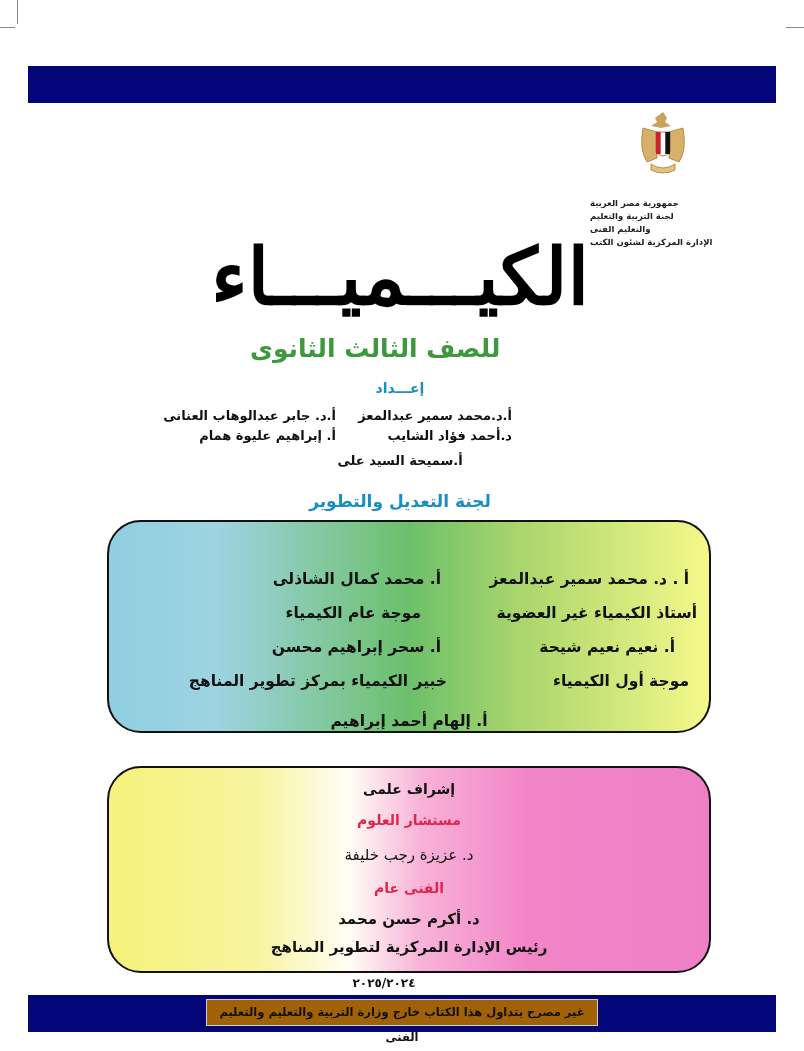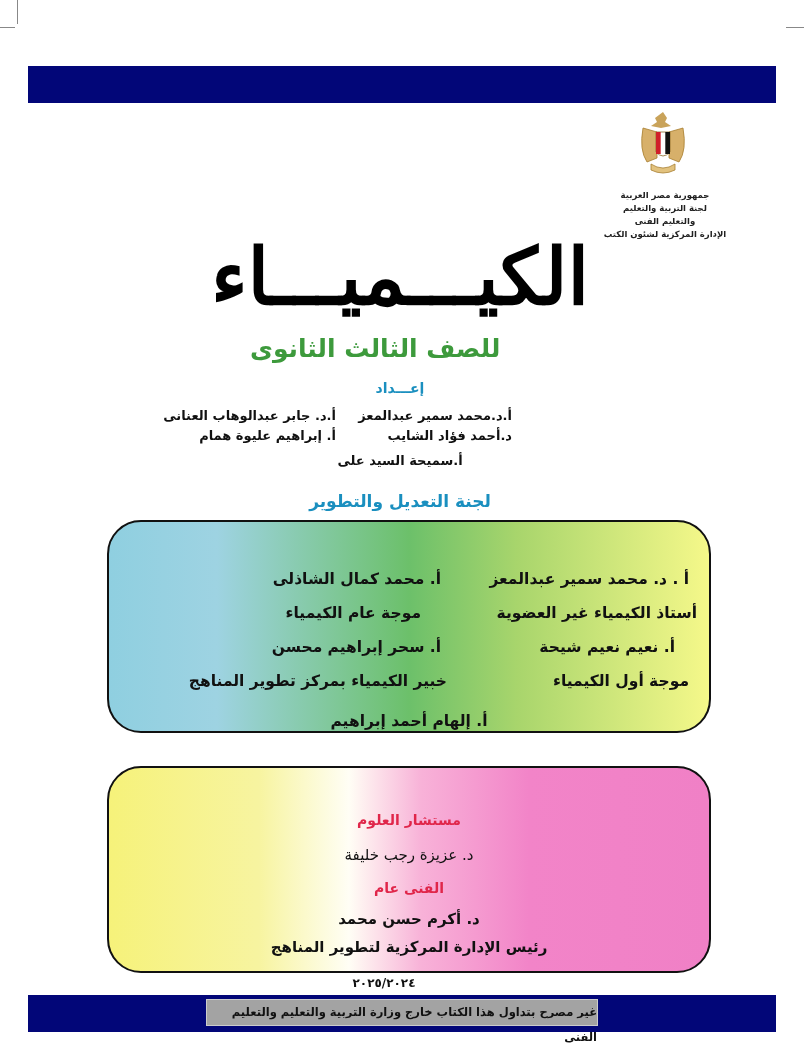--- a/index.html
+++ b/index.html
@@ -1,21 +1,21 @@
 <!DOCTYPE html>
 <html><head>
 <meta charset="utf-8">
 <style>
   html, body { margin: 0; padding: 0; background: #ffffff; }
   body { width: 804px; height: 1051px; position: relative; overflow: hidden;
          font-family: "DejaVu Sans", sans-serif; color: #111; }
   .crop { position: absolute; background: #888; }
   .top-bar { position: absolute; left: 28px; top: 66px; width: 748px; height: 37px; background: #020678; }
   .emblem { position: absolute; left: 637px; top: 110px; width: 52px; height: 70px; }
-  .ministry { position: absolute; left: 590px; top: 189px; width: 150px; direction: rtl; text-align: center;
+  .ministry { position: absolute; left: 590px; top: 197px; width: 150px; direction: rtl; text-align: left;
               font-size: 8.5px; font-weight: bold; line-height: 13px; color: #222; }
   .ministry div { white-space: nowrap; }
   .title { position: absolute; left: 190px; top: 232px; width: 420px; text-align: center; direction: rtl;
            font-family: "DejaVu Serif", serif; font-weight: bold; font-size: 78px; line-height: 90px; color: #000;
            letter-spacing: 2px; }
   .subtitle { position: absolute; left: 250px; top: 334px; width: 300px; text-align: left; direction: rtl;
               font-size: 25px; font-weight: bold; color: #3d9a3c; }
   .prep-label { position: absolute; left: 250px; top: 380px; width: 300px; text-align: center; direction: rtl;
                 font-size: 14px; font-weight: bold; color: #1a8fbf; letter-spacing: 3px; }
   .author-row { position: absolute; direction: rtl; font-size: 13px; font-weight: bold; white-space: nowrap; color: #111; }
@@ -24,22 +24,22 @@
   .box1 { position: absolute; left: 107px; top: 520px; width: 604px; height: 213px; border: 2.5px solid #111;
           border-radius: 34px; box-sizing: border-box;
           background: linear-gradient(to right, #8fcfe0 0%, #9ed3e2 18%, #6cc06a 50%, #a8d56c 68%, #f5f88a 100%); }
   .box1 .cell { position: absolute; direction: rtl; font-size: 15.5px; font-weight: bold; white-space: nowrap; color: #111; margin-top: 24px; }
   .box2 { position: absolute; left: 107px; top: 766px; width: 604px; height: 207px; border: 2.5px solid #111;
           border-radius: 34px; box-sizing: border-box;
           background: linear-gradient(to right, #f6f27a 0%, #f7f4a0 25%, #fffef5 40%, #f8b2d8 52%, #f284c8 70%, #f080c6 100%); }
   .box2 .line { position: absolute; left: 0; width: 100%; text-align: center; direction: rtl; font-weight: bold; white-space: nowrap; }
   .year { position: absolute; left: 284px; top: 976px; width: 200px; text-align: center; font-size: 12px; font-weight: bold; letter-spacing: 1px; }
   .bottom-bar { position: absolute; left: 28px; top: 995px; width: 748px; height: 37px; background: #020678; }
-  .notice { position: absolute; left: 178px; top: 4px; width: 392px; height: 27px; background: #a3a3a3; border: 1px solid #ccc;
-            box-sizing: border-box; direction: rtl; font-size: 11.5px; font-weight: bold; line-height: 25px; color: #111; }
+  .notice { position: absolute; left: 178px; top: 4px; width: 392px; height: 27px; background: #a16207; border: 1px solid #ccc;
+            box-sizing: border-box; direction: rtl; text-align: center; font-size: 11.5px; font-weight: bold; line-height: 25px; color: #111; }
 </style>
 </head>
 <body>
 
 <div class="crop" style="left:17px;top:0;width:1px;height:24px;"></div>
 <div class="crop" style="left:0;top:27px;width:15px;height:1px;"></div>
 <div class="crop" style="left:786px;top:27px;width:18px;height:1px;"></div>
 
 <div class="top-bar"></div>
 
@@ -81,20 +81,21 @@
   <div class="cell" style="right:12px;top:58px;">أستاذ الكيمياء غير العضوية</div>
   <div class="cell" style="right:288px;top:58px;">موجة عام الكيمياء</div>
   <div class="cell" style="right:34px;top:92px;">أ. نعيم نعيم شيحة</div>
   <div class="cell" style="right:268px;top:92px;">أ. سحر إبراهيم محسن</div>
   <div class="cell" style="right:20px;top:126px;">موجة أول الكيمياء</div>
   <div class="cell" style="right:262px;top:126px;">خبير الكيمياء بمركز تطوير المناهج</div>
   <div class="cell" style="left:0;width:100%;text-align:center;top:166px;">أ. إلهام أحمد إبراهيم</div>
 </div>
 
 <div class="box2">
+  <div class="line" style="top:13px;font-size:14px;">إشراف علمى</div>
   <div class="line" style="top:44px;font-size:14px;color:#e0264a;">مستشار العلوم</div>
   <div class="line" style="top:78px;font-size:15px;font-weight:normal;">د. عزيزة رجب خليفة</div>
   <div class="line" style="top:112px;font-size:14px;color:#e0264a;">الفنى عام</div>
   <div class="line" style="top:142px;font-size:15px;">د. أكرم حسن محمد</div>
   <div class="line" style="top:170px;font-size:15px;">رئيس الإدارة المركزية لتطوير المناهج</div>
 </div>
 
 <div class="year">٢٠٢٥/٢٠٢٤</div>
 
 <div class="bottom-bar">

